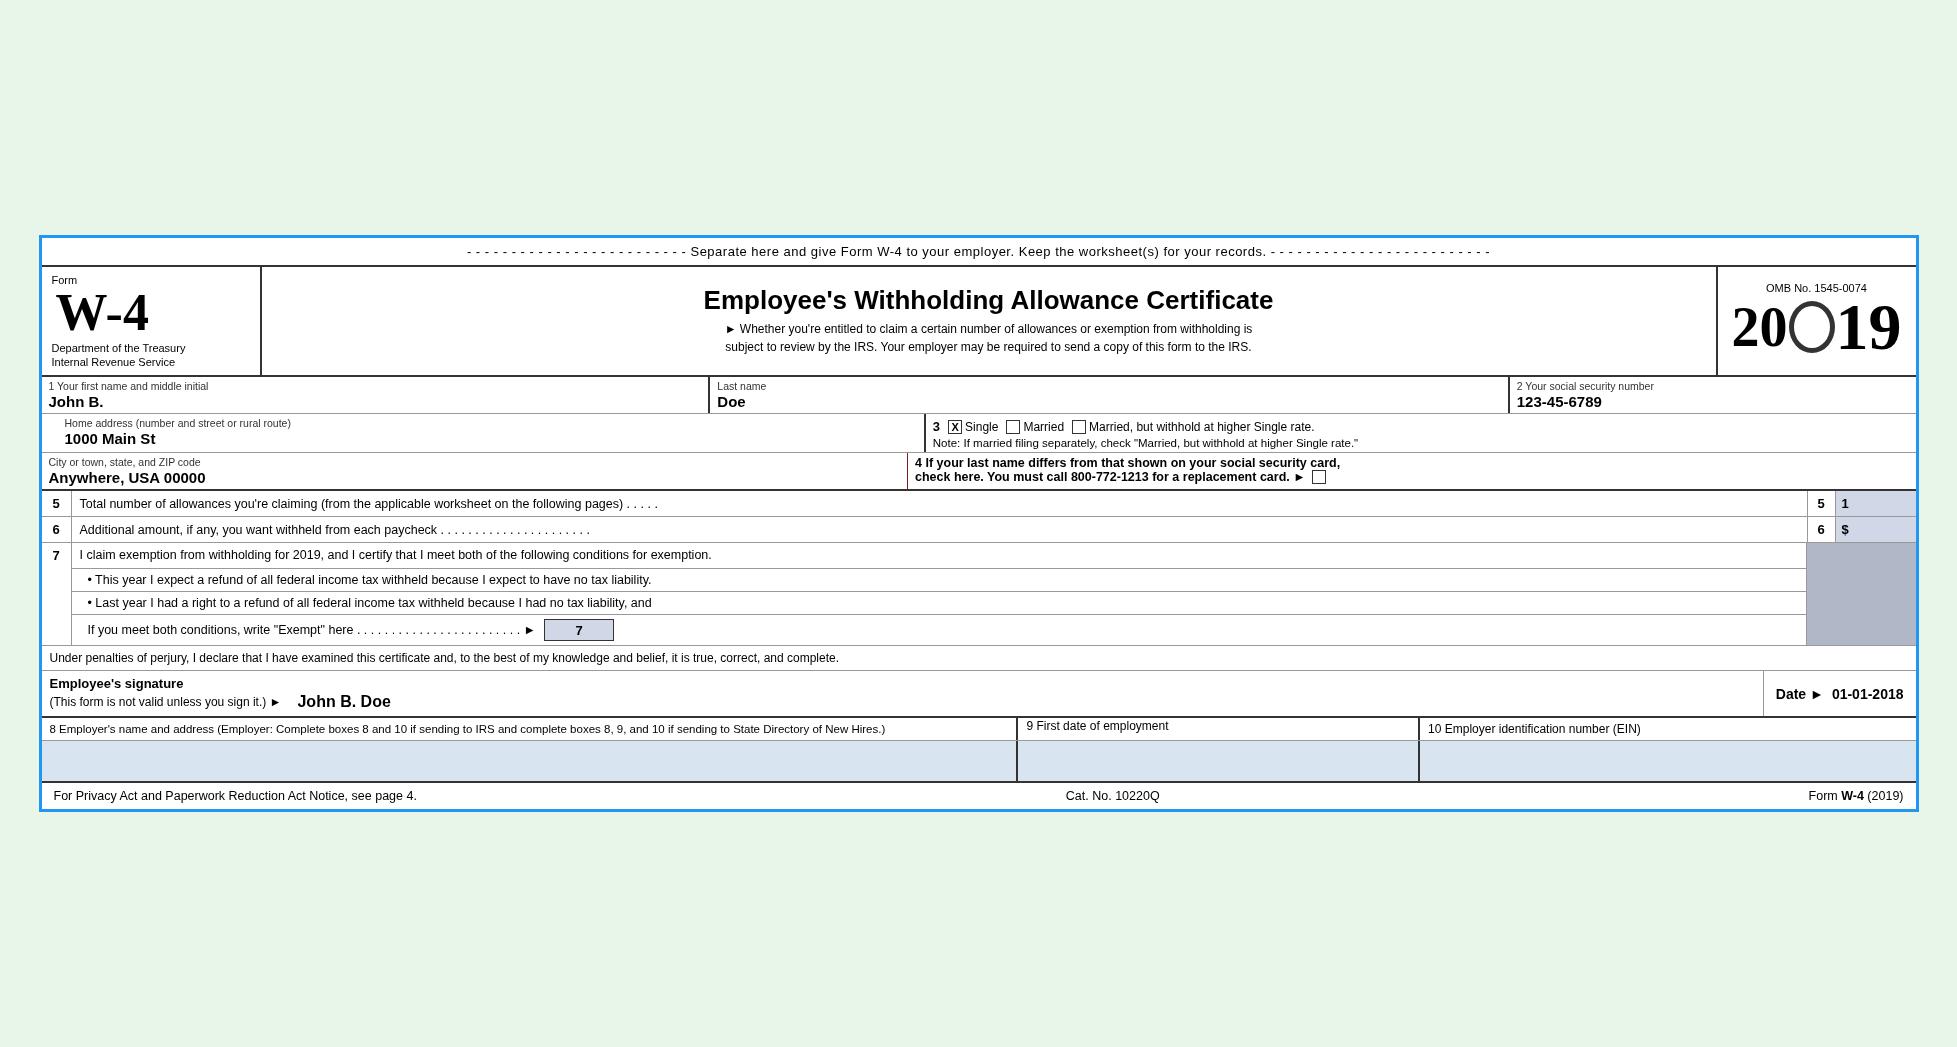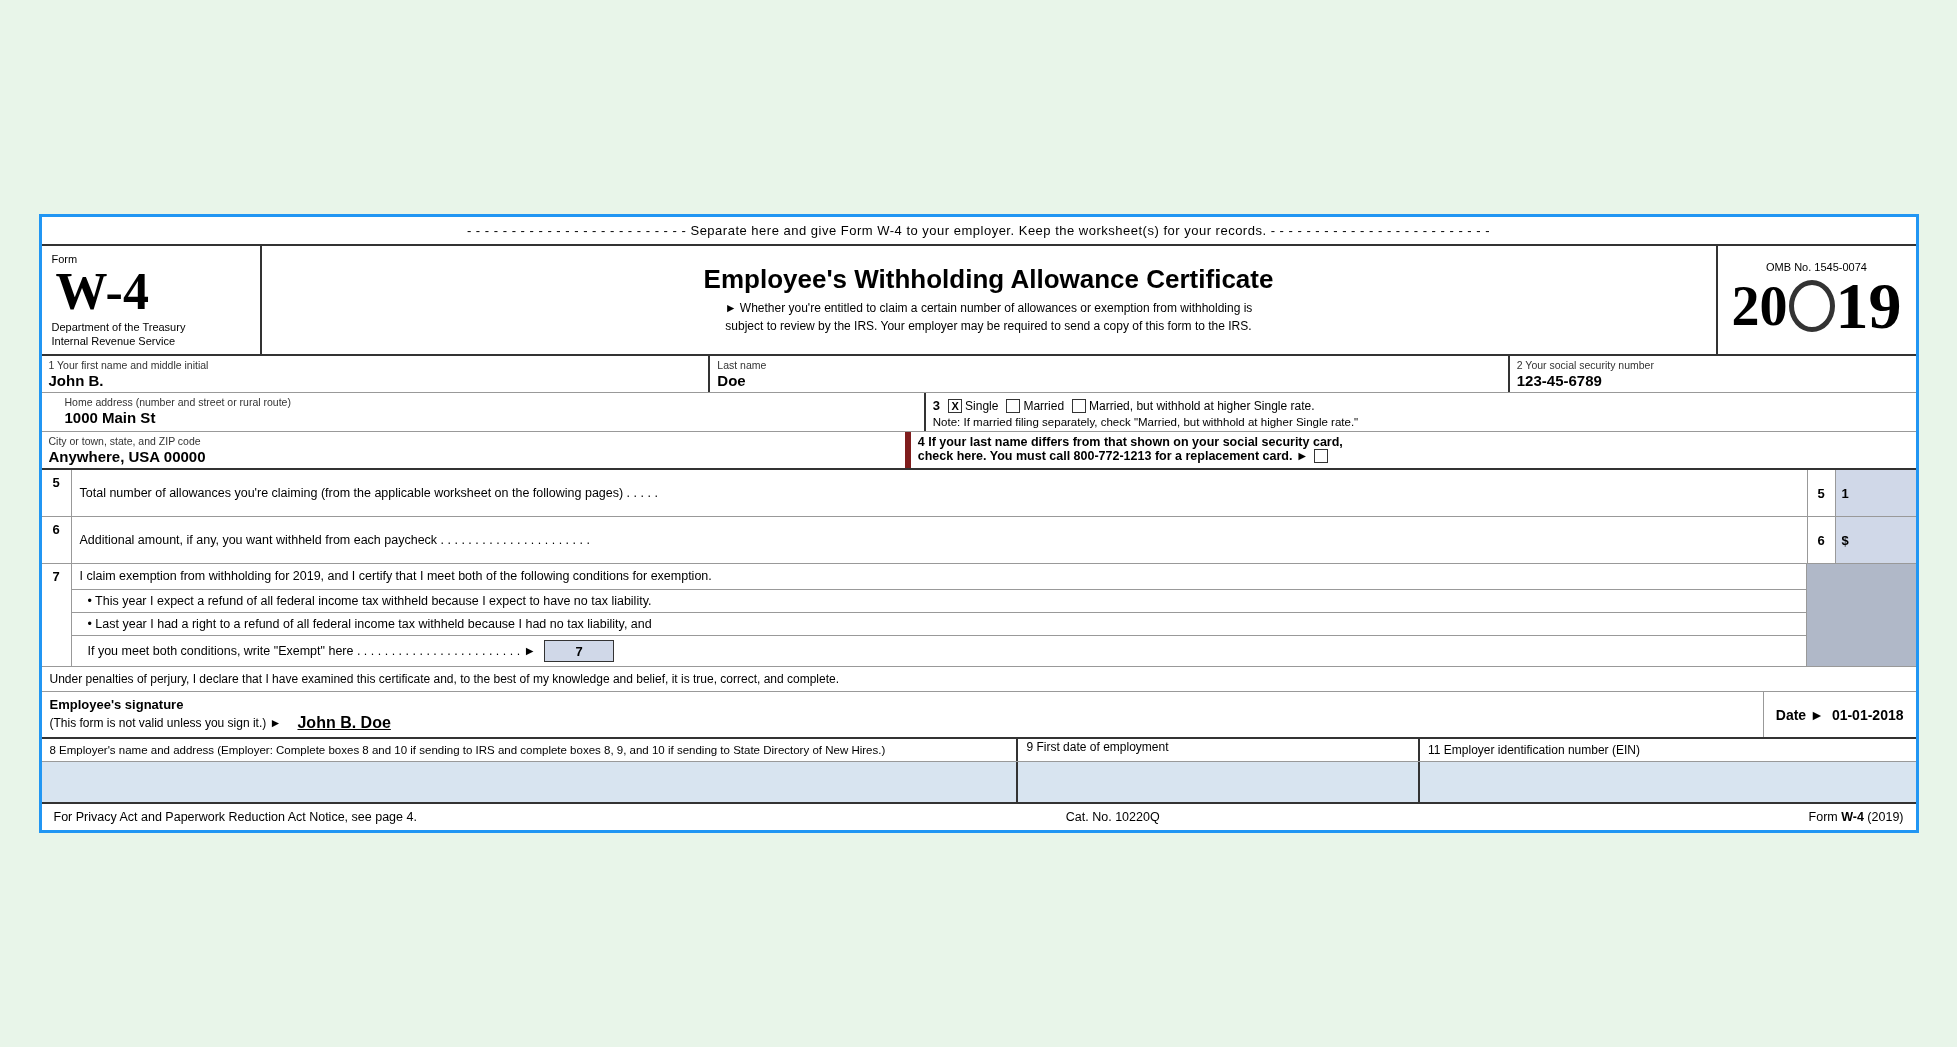--- a/index.html
+++ b/index.html
@@ -117,21 +117,21 @@
       flex: 3.5;
       padding: 3px 7px;
     }
     .row3 {
       display: flex;
       border-bottom: 2px solid #333;
     }
     .city-cell {
       flex: 3;
       padding: 3px 7px;
-      border-right: 6px solid #7f1d1d;
+      border-right: 1px solid #7f1d1d;
     }
     .line4-cell {
       flex: 3.5;
       padding: 3px 7px;
       text-align: right;
     }
     .filing-status-row {
       display: flex;
       align-items: center;
       font-size: 12px;
@@ -171,21 +171,21 @@
       padding: 5px 5px;
       font-size: 13px;
       font-weight: bold;
       border-right: 1px solid #999;
       display: flex;
       align-items: flex-start;
       justify-content: center;
     }
     .row-desc {
       flex: 1;
-      padding: 16px 8px;
+      padding: 5px 8px;
       font-size: 12.5px;
       display: flex;
       align-items: center;
     }
     .row-field {
       display: flex;
       align-items: stretch;
       border-left: 1px solid #999;
     }
     .field-num {
@@ -455,38 +455,38 @@
 
   <div class="perjury-row">
     <span>Under penalties of perjury, I declare that I have examined this certificate and, to the best of my knowledge and belief, it is true, correct, and complete.</span>
   </div>
 
   <div class="signature-row">
     <div class="sig-left">
       <div style="font-weight:bold;font-size:13px;">Employee's signature</div>
       <div style="display:flex;align-items:center;gap:16px;margin-top:2px;">
         <span style="font-size:12px;">(This form is not valid unless you sign it.) ►</span>
-        <span style="font-size:16px;font-weight:bold;text-decoration:underline;">John B. Doe</span>
+        <span style="font-size:16px;font-weight:bold;">John B. Doe</span>
       </div>
     </div>
     <div class="sig-date-section">
       <span style="font-weight:bold;">Date ►</span>
       <span style="margin-left:8px;font-weight:bold;">01-01-2018</span>
     </div>
   </div>
 
   <div class="bottom-info-row">
     <div class="employer-cell">
       <span style="font-size:11.5px;">8  Employer's name and address (Employer: Complete boxes 8 and 10 if sending to IRS and complete boxes 8, 9, and 10 if sending to State Directory of New Hires.)</span>
     </div>
     <div class="first-date-cell">
       <span style="font-size:12px;">9  First date of employment</span>
     </div>
     <div class="ein-cell">
-      <span style="font-size:12px;">11  Employer identification number (EIN)</span>
+      <span style="font-size:12px;">10  Employer identification number (EIN)</span>
     </div>
   </div>
 
   <div class="employer-value-row">
     <div class="employer-value-cell" style="min-height:40px;"></div>
     <div class="date-value-cell" style="min-height:40px;"></div>
     <div class="ein-value-cell" style="min-height:40px;"></div>
   </div>
 
   <div class="footer-row">

